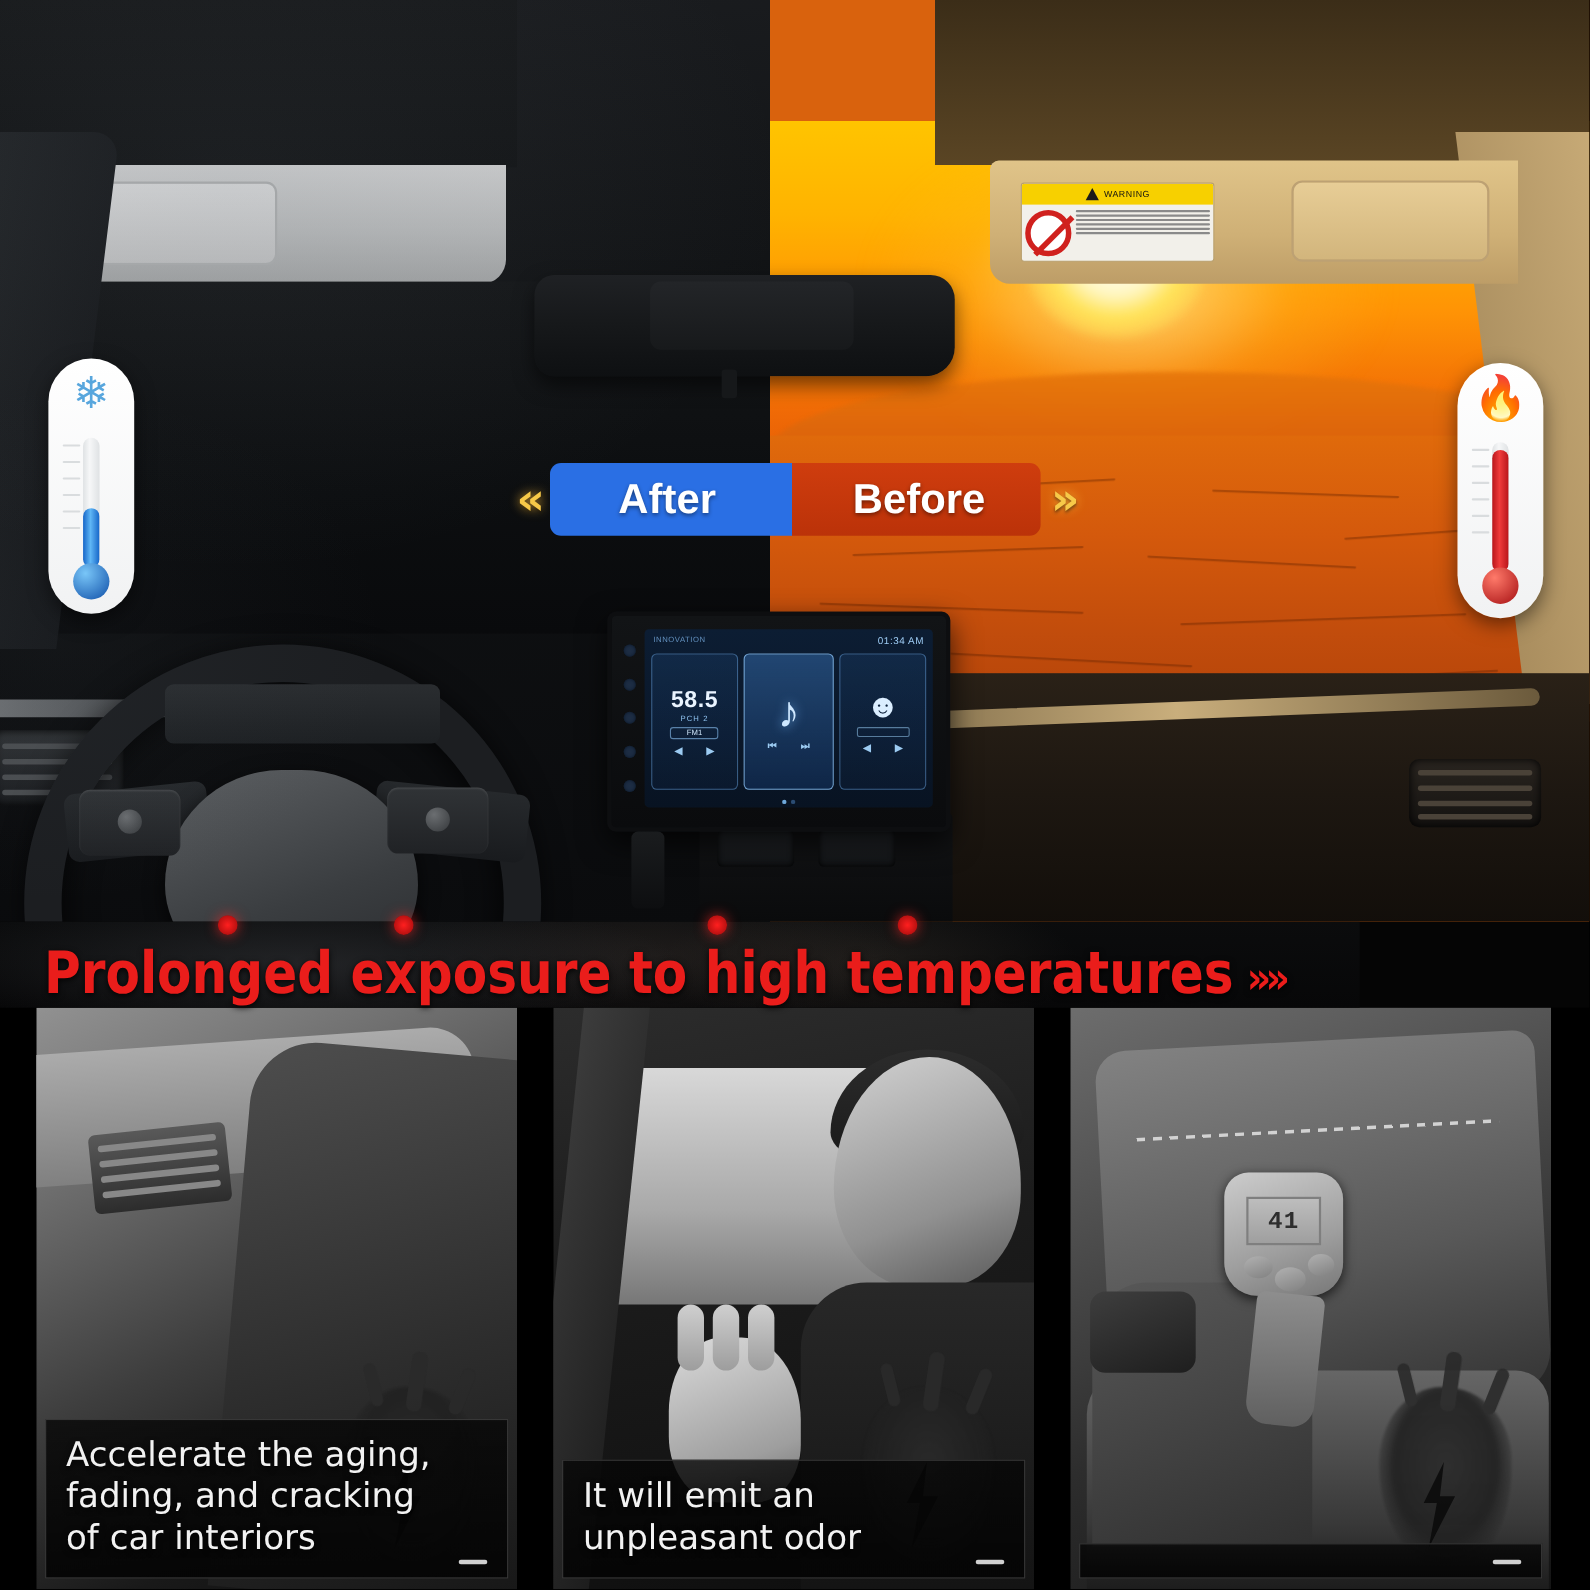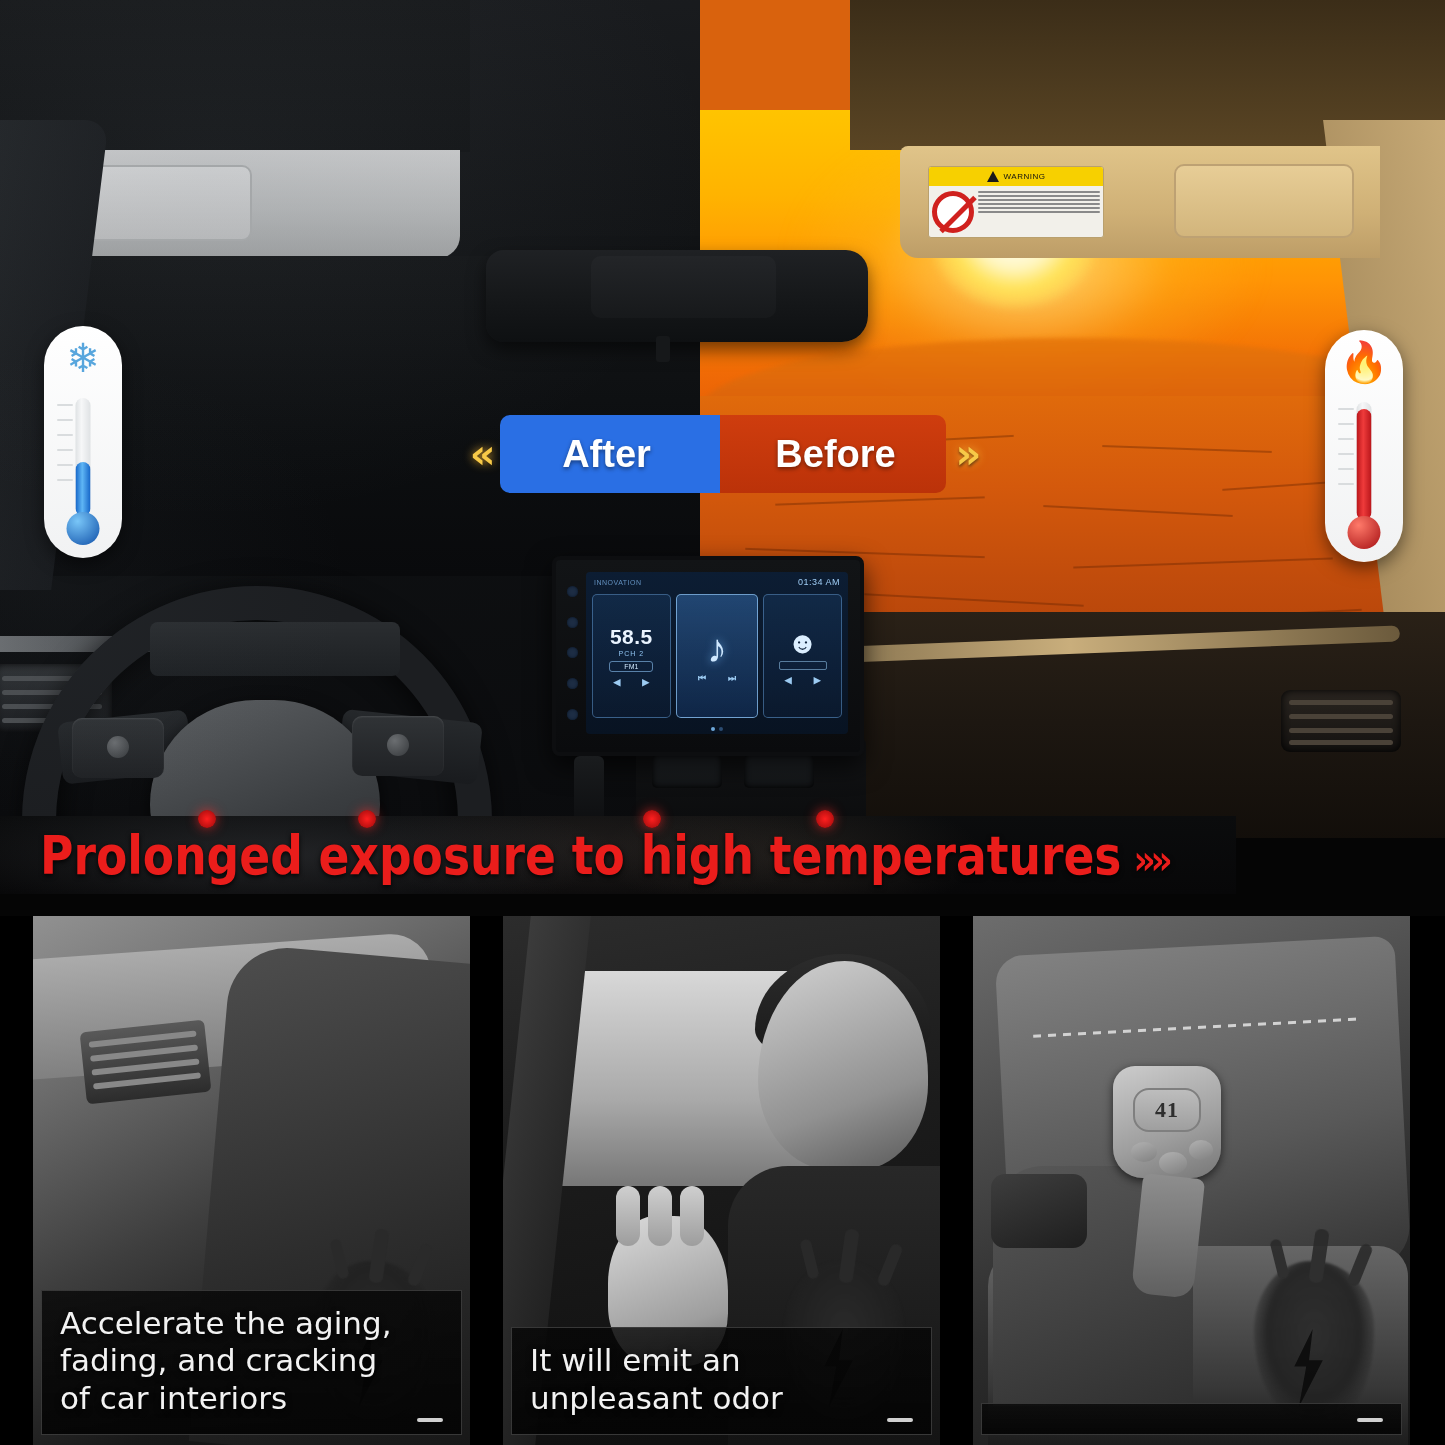--- a/index.html
+++ b/index.html
@@ -333,36 +333,36 @@
     position:absolute; left:0; top:418px; width:1445px; height:72px; z-index:23;
     display:flex; align-items:center; justify-content:center;
   }
   .chev{
     font-family:"DejaVu Sans", sans-serif;
     color:#f6c game; font-size:40px; line-height:1; letter-spacing:-6px;
     color:#f7c948; text-shadow:0 0 10px rgba(255,190,60,.85), 0 2px 3px rgba(0,0,0,.7);
     padding:0 10px; font-weight:bold;
   }
   .badge{
-    height:78px; display:flex; align-items:center; justify-content:center;
+    height:66px; display:flex; align-items:center; justify-content:center;
     font-size:38px; font-weight:bold; color:#fff;
     text-shadow:0 2px 4px rgba(0,0,0,.45);
   }
   .badge.after{
     width:220px; background:#2a6fe4; border-radius:10px 0 0 10px; padding-right:6px;
   }
   .badge.before{
     width:226px; background:linear-gradient(180deg,#cf3d0e,#bb3209); border-radius:0 10px 10px 0; padding-left:6px;
   }
 
   
   .midbar{
-    position:absolute; left:0; top:816px; width:1236px; height:78px; z-index:14;
+    position:absolute; left:0; top:838px; width:1236px; height:78px; z-index:14;
     background:linear-gradient(180deg,#0b0c0d,#070708);
-    display:flex; align-items:center;
+    display:flex; align-items:flex-end;
   }
   .midbar-bg{
     position:absolute; inset:0;
     background:
       radial-gradient(40% 120% at 22% 50%, rgba(60,62,66,.5), transparent 70%),
       radial-gradient(26% 120% at 48% 40%, rgba(70,60,55,.35), transparent 70%),
       radial-gradient(22% 120% at 64% 50%, rgba(80,70,60,.3), transparent 70%);
   }
   .midbar-dots{ position:absolute; inset:0; }
   .midbar-dots i{
@@ -466,23 +466,23 @@
   }
   .irgun .body{
     position:absolute; left:0; top:0; width:108px; height:112px;
     background:linear-gradient(160deg,#c9ccce,#9b9ea1 60%,#74777a);
     border-radius:22px 24px 30px 30px;
     box-shadow:0 3px 10px rgba(0,0,0,.6);
   }
   .irgun .lcd{
     position:absolute; left:20px; top:22px; width:68px; height:44px;
     background:linear-gradient(180deg,#b9bec0,#9aa0a2);
-    border:2px solid #7c8082; border-radius:16px;
+    border:2px solid #7c8082; border-radius:0;
     display:flex; align-items:center; justify-content:center;
-    font-family:Liberation Serif, serif; font-weight:bold;
+    font-family:Liberation Mono, monospace; font-weight:bold;
     color:#2b2e30; font-size:22px; letter-spacing:1px;
   }
   .irgun .btn{
     position:absolute; border-radius:50%;
     background:linear-gradient(160deg,#aeb1b4,#7e8184);
   }
   .irgun .btn.b1{ left:18px; top:76px; width:26px; height:20px; }
   .irgun .btn.b2{ left:46px; top:86px; width:28px; height:22px; }
   .irgun .btn.b3{ left:76px; top:74px; width:24px; height:20px; }
   .irgun .grip{

